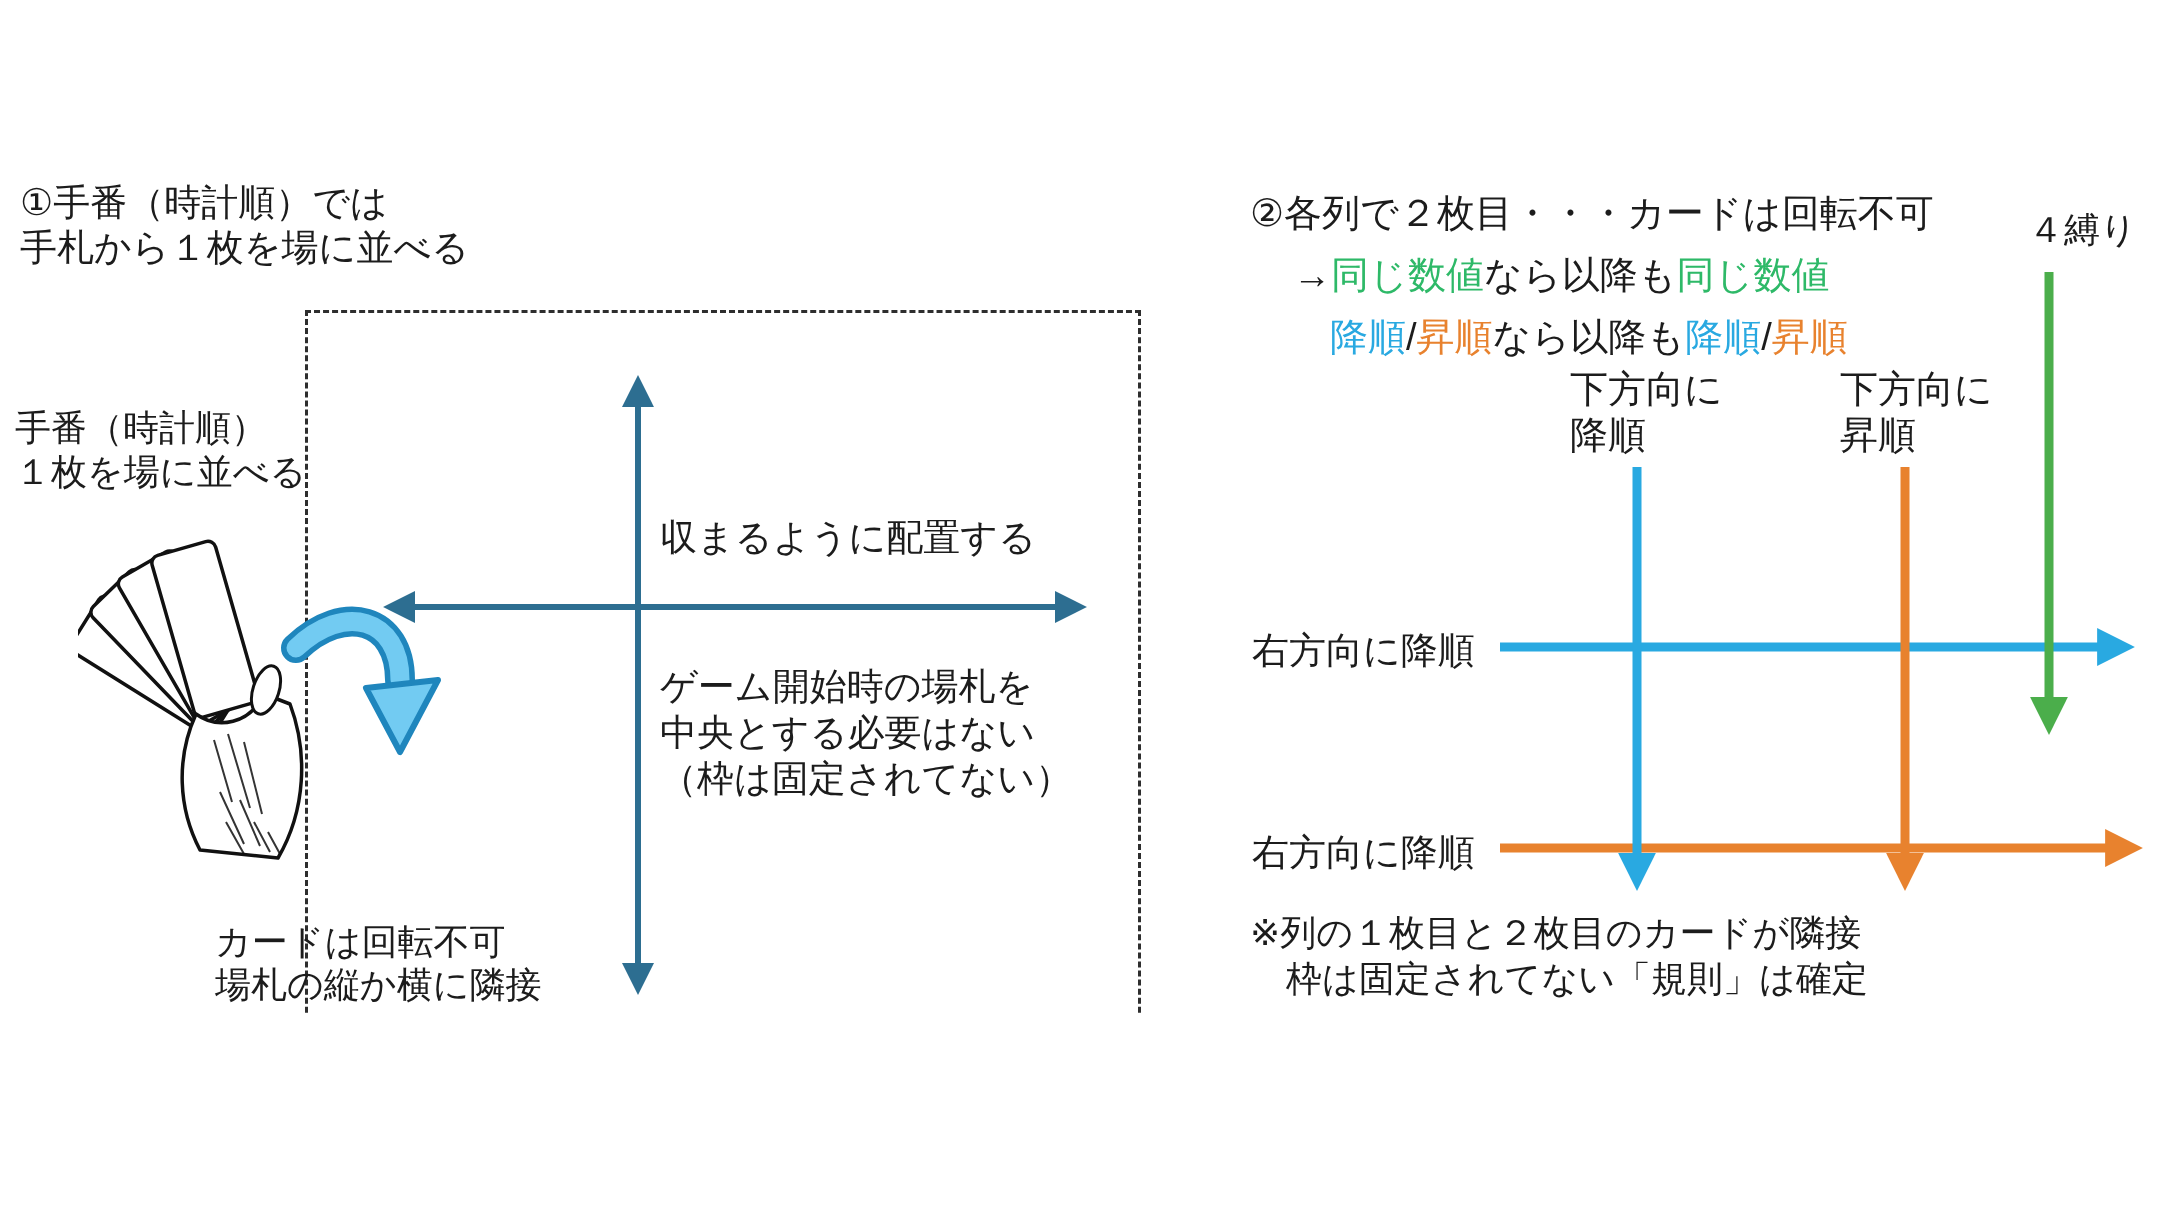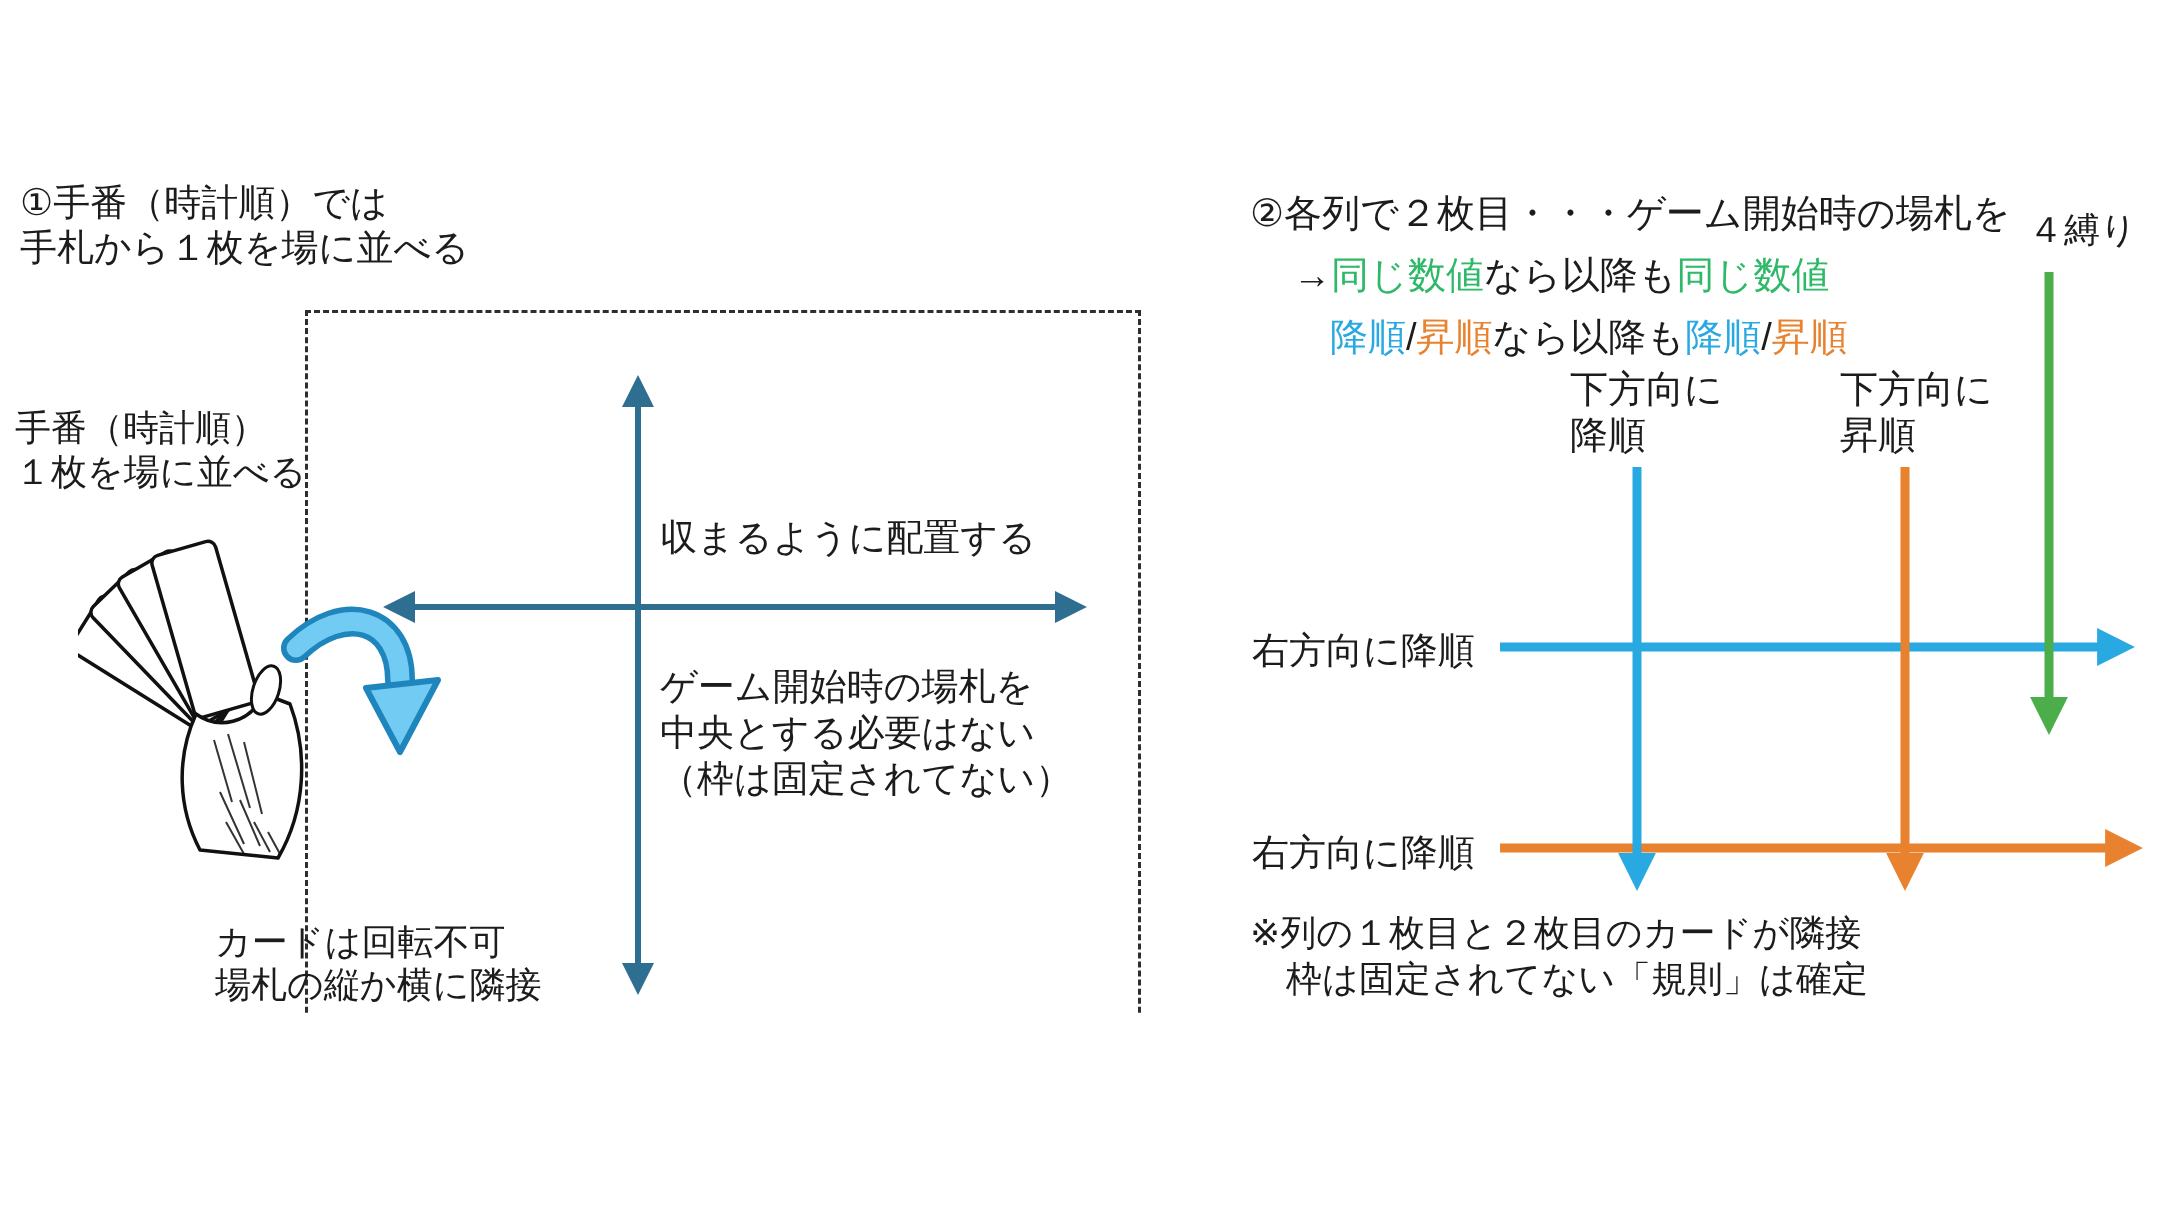--- a/index.html
+++ b/index.html
@@ -89,21 +89,21 @@
   <div class="txt f37 lp-title"><span>①手番（時計順）では</span><br><span>手札から１枚を場に並べる</span></div>
 
   <div class="txt f36 lp-hand-label"><span>手番（時計順）</span><br><span>１枚を場に並べる</span></div>
 
   <div class="txt f37 lp-frame-note"><br><span>収まるように配置する</span></div>
 
   <div class="txt f36 lp-card-note"><span>カードは回転不可</span><br><span>場札の縦か横に隣接</span></div>
 
   <div class="txt f37 lp-center-note"><span>ゲーム開始時の場札を</span><br><span>中央とする必要はない</span><br><span>（枠は固定されてない）</span></div>
 
-  <div class="txt f38 rp-rule0"><span style="color: rgb(28, 28, 28);">②各列で２枚目・・・ゲーム開始時の場札を</span></div>
+  <div class="txt f38 rp-rule0"><span style="color: rgb(28, 28, 28);">②各列で２枚目・・・カードは回転不可</span></div>
   <div class="txt f38 rp-rule1"><span style="color: rgb(28, 28, 28);">→</span><span style="color: rgb(46, 185, 104);">同じ数値</span><span style="color: rgb(28, 28, 28);">なら以降も</span><span style="color: rgb(46, 185, 104);">同じ数値</span></div>
   <div class="txt f38 rp-rule2"><span style="color: rgb(41, 169, 225);">降順</span><span style="color: rgb(28, 28, 28);">/</span><span style="color: rgb(232, 130, 46);">昇順</span><span style="color: rgb(28, 28, 28);">なら以降も</span><span style="color: rgb(41, 169, 225);">降順</span><span style="color: rgb(28, 28, 28);">/</span><span style="color: rgb(232, 130, 46);">昇順</span></div>
 
   <div class="txt f36 rp-bind">４縛り</div>
 
   <div class="txt f38 rp-col1"><span>下方向に</span><br><span>降順</span></div>
 
   <div class="txt f38 rp-col2"><span>下方向に</span><br><span>昇順</span></div>
 
   <div class="txt f37 rp-row1">右方向に降順</div>

